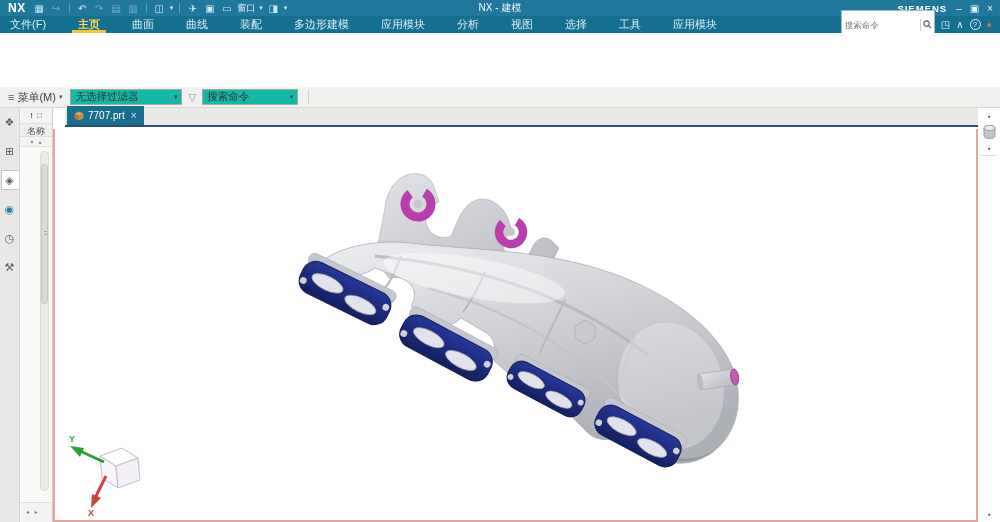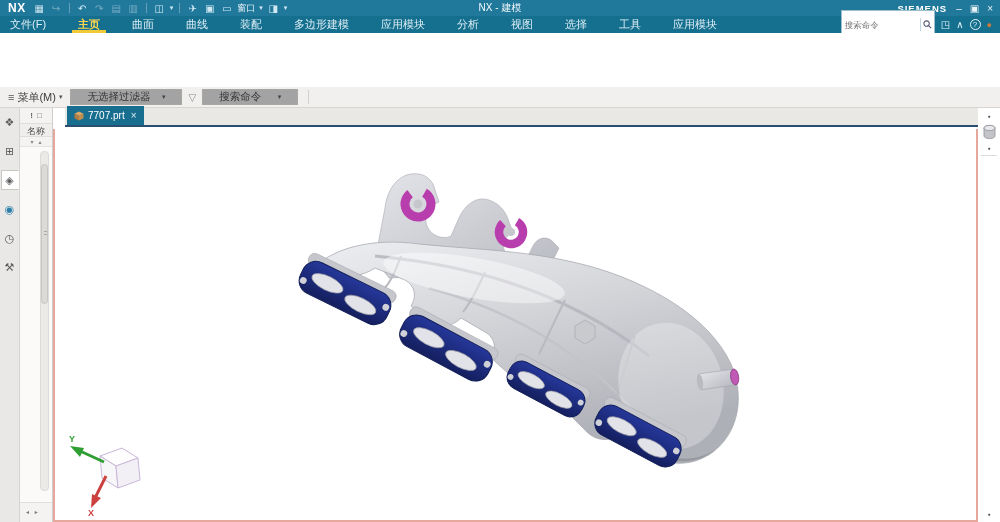--- a/index.html
+++ b/index.html
@@ -36,21 +36,21 @@
   .util-dot { color:#cc7a3a; font-size:9px; }
 
   
   .ribbon-empty { position:absolute; left:0; top:33px; width:1000px; height:54px; background:#fff; }
 
   
   .toolbar { position:absolute; left:0; top:87px; width:1000px; height:21px; background:#f1f0ee; border-bottom:1px solid #d8d6d2; display:flex; align-items:center; font-size:11px; color:#3c3c3c; padding-left:4px; }
   .tb-item { display:flex; align-items:center; gap:3px; padding:0 4px; cursor:default; }
   .tb-item .caret { font-size:7px; color:#555; }
   .hamb { font-size:11px; color:#555; }
-  .combo { display:flex; align-items:center; justify-content:space-between; background:#a3a3a3; border:1px solid #a9a7a3; height:16px; font-size:10.5px; color:#333; padding:0 16px; margin:0 4px; cursor:default; }
+  .combo { display:flex; align-items:center; justify-content:space-between; background:#14b8a6; border:1px solid #a9a7a3; height:16px; font-size:10.5px; color:#333; padding:0 4px; margin:0 4px; cursor:default; }
   .combo .caret { font-size:7px; color:#444; margin-left:6px; }
   .funnel { color:#8a8884; font-size:10px; margin:0 2px; }
   .tb-sep { width:1px; height:14px; background:#d2d0cc; margin:0 6px; }
 
   
   .resourcebar { position:absolute; left:0; top:108px; width:20px; height:414px; background:#e9e8e6; border-right:1px solid #d6d4d0; display:flex; flex-direction:column; align-items:center; padding-top:4px; gap:9px; }
   .res-ico { width:18px; height:20px; display:flex; align-items:center; justify-content:center; font-size:11px; color:#5d5d5d; cursor:default; }
   .res-ico.active { background:#fff; border:1px solid #c9c7c3; border-right-color:#fff; }
   .res-ico.web { color:#2b7fa8; }
 

